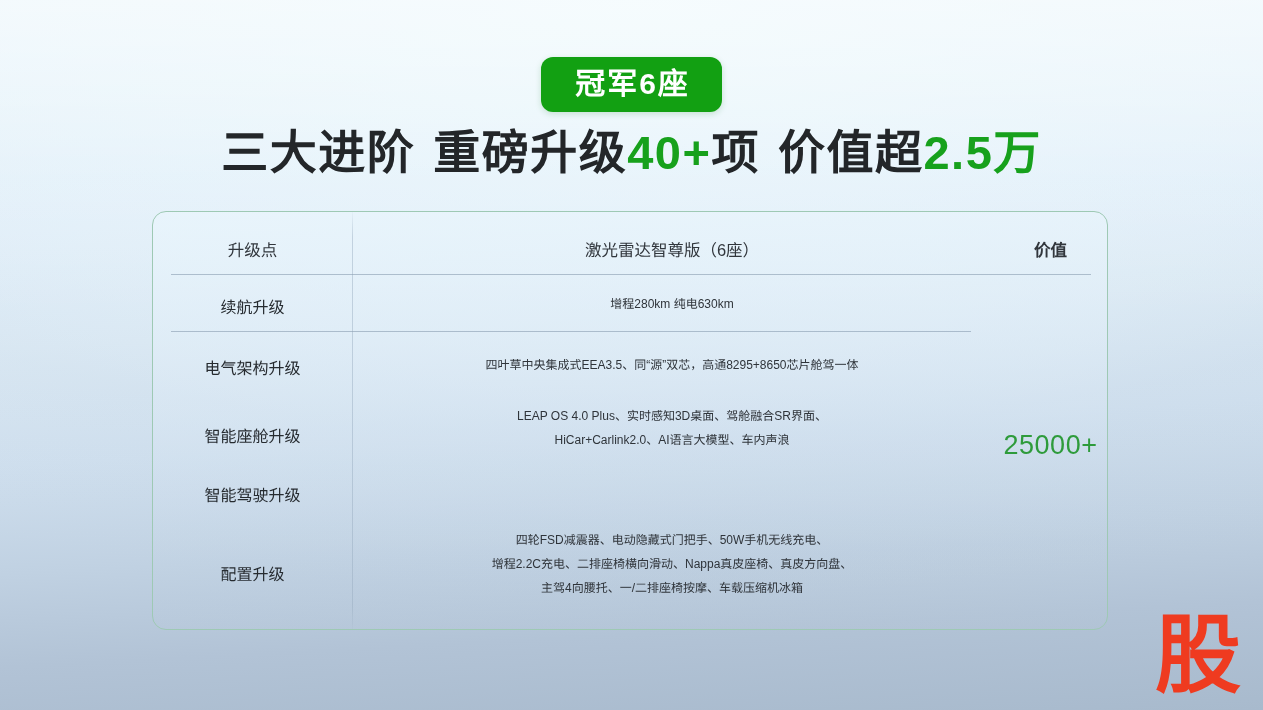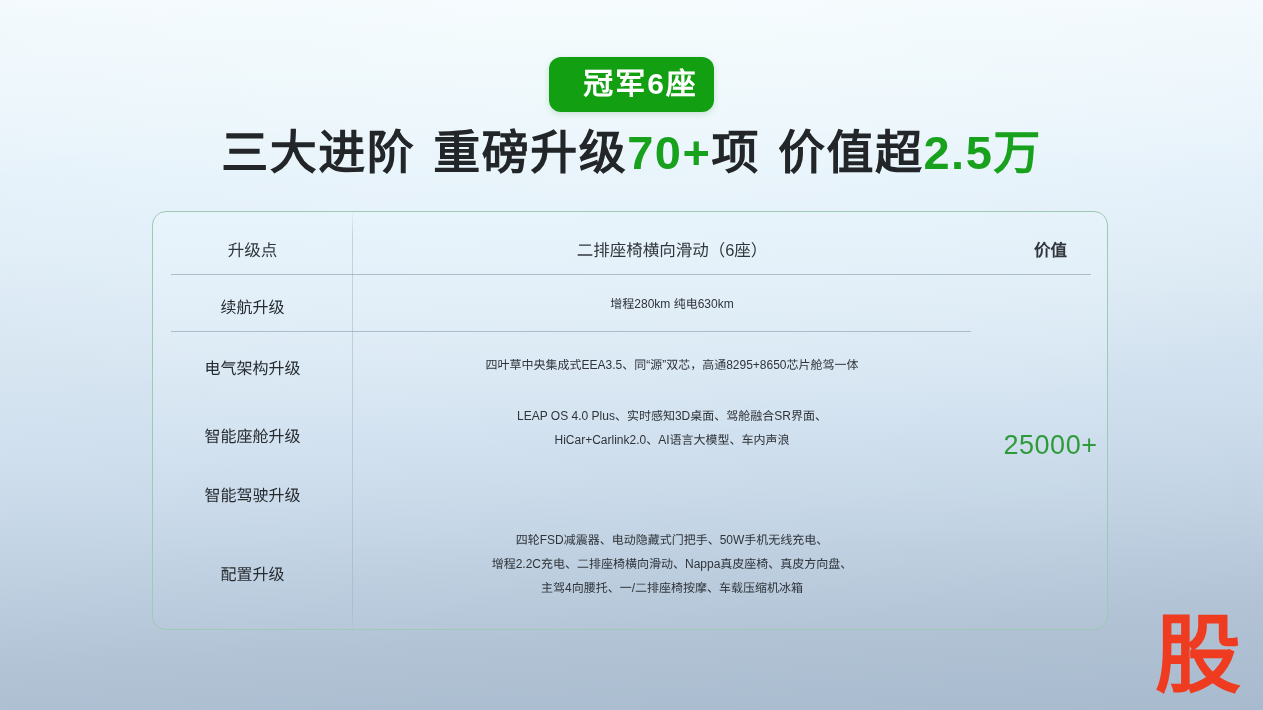--- a/index.html
+++ b/index.html
@@ -51,21 +51,21 @@
     width: 100%;
     text-align: center;
   }
   .badge {
     display: inline-block;
     background: #12a012;
     color: #ffffff;
     font-size: 30px;
     font-weight: 700;
     letter-spacing: 2px;
-    padding: 12px 16px 13px 34px;
+    padding: 12px 32px 13px 34px;
     border-radius: 12px;
     line-height: 1;
     box-shadow: 0 2px 6px rgba(20,120,30,0.18);
   }
 
   
   .headline {
     position: absolute;
     top: 124px;
     left: 0;
@@ -187,32 +187,32 @@
 <body>
 
 <div class="slide">
   <div class="sheen"></div>
 
   <div class="badge-wrap">
     <span class="badge">冠军6座</span>
   </div>
 
   <div class="headline">
-    <span>三大进阶</span><span class="gap"></span><span>重磅升级</span><span class="hl-green">70+</span><span>项</span><span class="gap"></span><span>价值超</span><span class="hl-green">2.5万</span>
+    <span>三大进阶</span><span class="gap"></span><span>重磅升级</span><span class="hl-green">40+</span><span>项</span><span class="gap"></span><span>价值超</span><span class="hl-green">2.5万</span>
   </div>
 
   <div class="card">
     <div class="vdiv"></div>
     <div class="hdiv hdiv-head"></div>
     <div class="hdiv hdiv-r1"></div>
 
     <div class="tbl">
 
       <div class="cell col1 hdr" style="top:22px;">升级点</div>
-      <div class="cell col2 hdr" style="top:22px;">二排座椅横向滑动（6座）</div>
+      <div class="cell col2 hdr" style="top:22px;">激光雷达智尊版（6座）</div>
       <div class="cell col3 hdr" style="top:22px;font-weight:bold;">价值</div>
 
       <div class="cell col1" style="top:80px;">续航升级</div>
       <div class="cell col2" style="top:81px;">增程280km 纯电630km</div>
 
       <div class="cell col1" style="top:141px;">电气架构升级</div>
       <div class="cell col2" style="top:142px;">四叶草中央集成式EEA3.5、同“源”双芯，高通8295+8650芯片舱驾一体</div>
 
       <div class="cell col1" style="top:209px;">智能座舱升级</div>
       <div class="cell col2 multiline" style="top:192px;">

